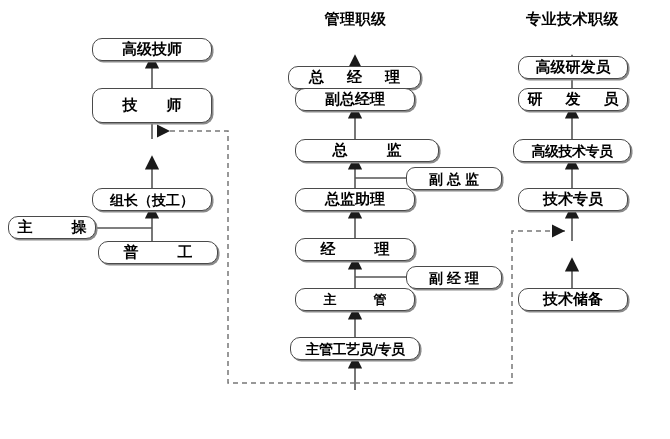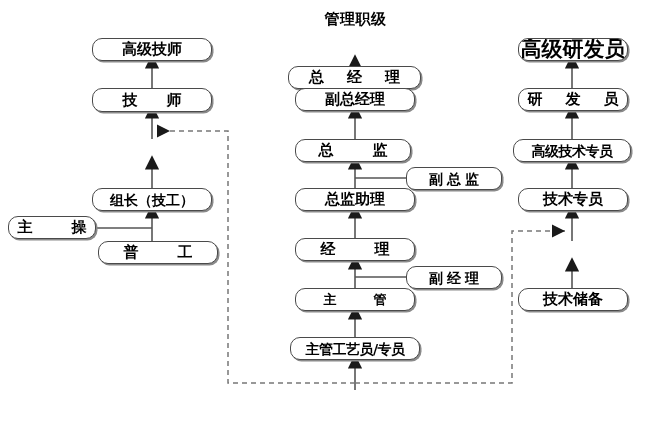--- a/index.html
+++ b/index.html
@@ -88,44 +88,45 @@
       <line x1="572" y1="288" x2="572" y2="270" marker-end="url(#arrUp)"></line>
     </g>
 
     <g stroke="#777777" stroke-width="1.5" fill="none" stroke-dasharray="5,4">
       <path d="M355,383 L228,383 L228,131 L170,131" marker-end="url(#arrL)"></path>
       <path d="M355,383 L512,383 L512,231 L565,231" marker-end="url(#arrR)"></path>
     </g>
   </svg>
 
   <div class="col-title" style="left:288px;top:9px;width:135px;">管理职级</div>
+  <div class="col-title" style="left:505px;top:9px;width:135px;">专业技术职级</div>
 
   <div class="node" style="left:92px;top:38px;width:120px;height:23px;font-size:15px;">
       <span class="n-sp1">高级技师</span>
     </div>
-  <div class="node" style="left:92px;top:88px;width:120px;height:24px;font-size:15px;">
+  <div class="node" style="left:92px;top:88px;width:120px;height:35px;font-size:15px;">
       <span class="n-sp2">技　师</span>
     </div>
   <div class="node" style="left:92px;top:188px;width:120px;height:23px;font-size:14px;">
       <span class="n-sp1">组长（技工）</span>
     </div>
   <div class="node" style="left:98px;top:241px;width:120px;height:23px;font-size:15px;">
       <span class="n-sp3">普　工</span>
     </div>
   <div class="node" style="left:8px;top:216px;width:88px;height:23px;font-size:15px;">
       <span class="n-sp3">主　操</span>
     </div>
 
   <div class="node" style="left:288px;top:38px;width:133px;height:23px;font-size:15px;margin-top:28px;">
       <span class="n-sp4">总　经　理</span>
     </div>
   <div class="node" style="left:295px;top:88px;width:120px;height:23px;font-size:15px;">
       <span class="n-sp1">副总经理</span>
     </div>
-  <div class="node" style="left:295px;top:139px;width:116px;height:23px;font-size:15px;">
+  <div class="node" style="left:295px;top:139px;width:144px;height:23px;font-size:15px;">
       <span class="n-sp3">总　监</span>
     </div>
   <div class="node" style="left:295px;top:188px;width:120px;height:23px;font-size:15px;">
       <span class="n-sp1">总监助理</span>
     </div>
   <div class="node" style="left:295px;top:238px;width:120px;height:23px;font-size:15px;">
       <span class="n-sp3">经　理</span>
     </div>
   <div class="node" style="left:295px;top:288px;width:120px;height:23px;font-size:13px;">
       <span class="n-sp3">主　管</span>
@@ -133,21 +134,21 @@
   <div class="node" style="left:290px;top:337px;width:130px;height:23px;font-size:14px;">
       <span class="n-tight">主管工艺员/专员</span>
     </div>
   <div class="node" style="left:406px;top:167px;width:96px;height:23px;font-size:14px;border-radius:9px;">
       <span class="n-sp4">副总监</span>
     </div>
   <div class="node" style="left:406px;top:266px;width:96px;height:23px;font-size:14px;">
       <span class="n-sp4">副经理</span>
     </div>
 
-  <div class="node" style="left:518px;top:38px;width:110px;height:23px;font-size:21px;">
+  <div class="node" style="left:518px;top:56px;width:110px;height:23px;font-size:15px;">
       <span class="n-sp1">高级研发员</span>
     </div>
   <div class="node" style="left:518px;top:88px;width:110px;height:23px;font-size:15px;">
       <span class="n-sp4">研　发　员</span>
     </div>
   <div class="node" style="left:513px;top:139px;width:118px;height:23px;font-size:14px;">
       <span class="n-tight">高级技术专员</span>
     </div>
   <div class="node" style="left:518px;top:188px;width:110px;height:23px;font-size:15px;">
       <span class="n-sp1">技术专员</span>

